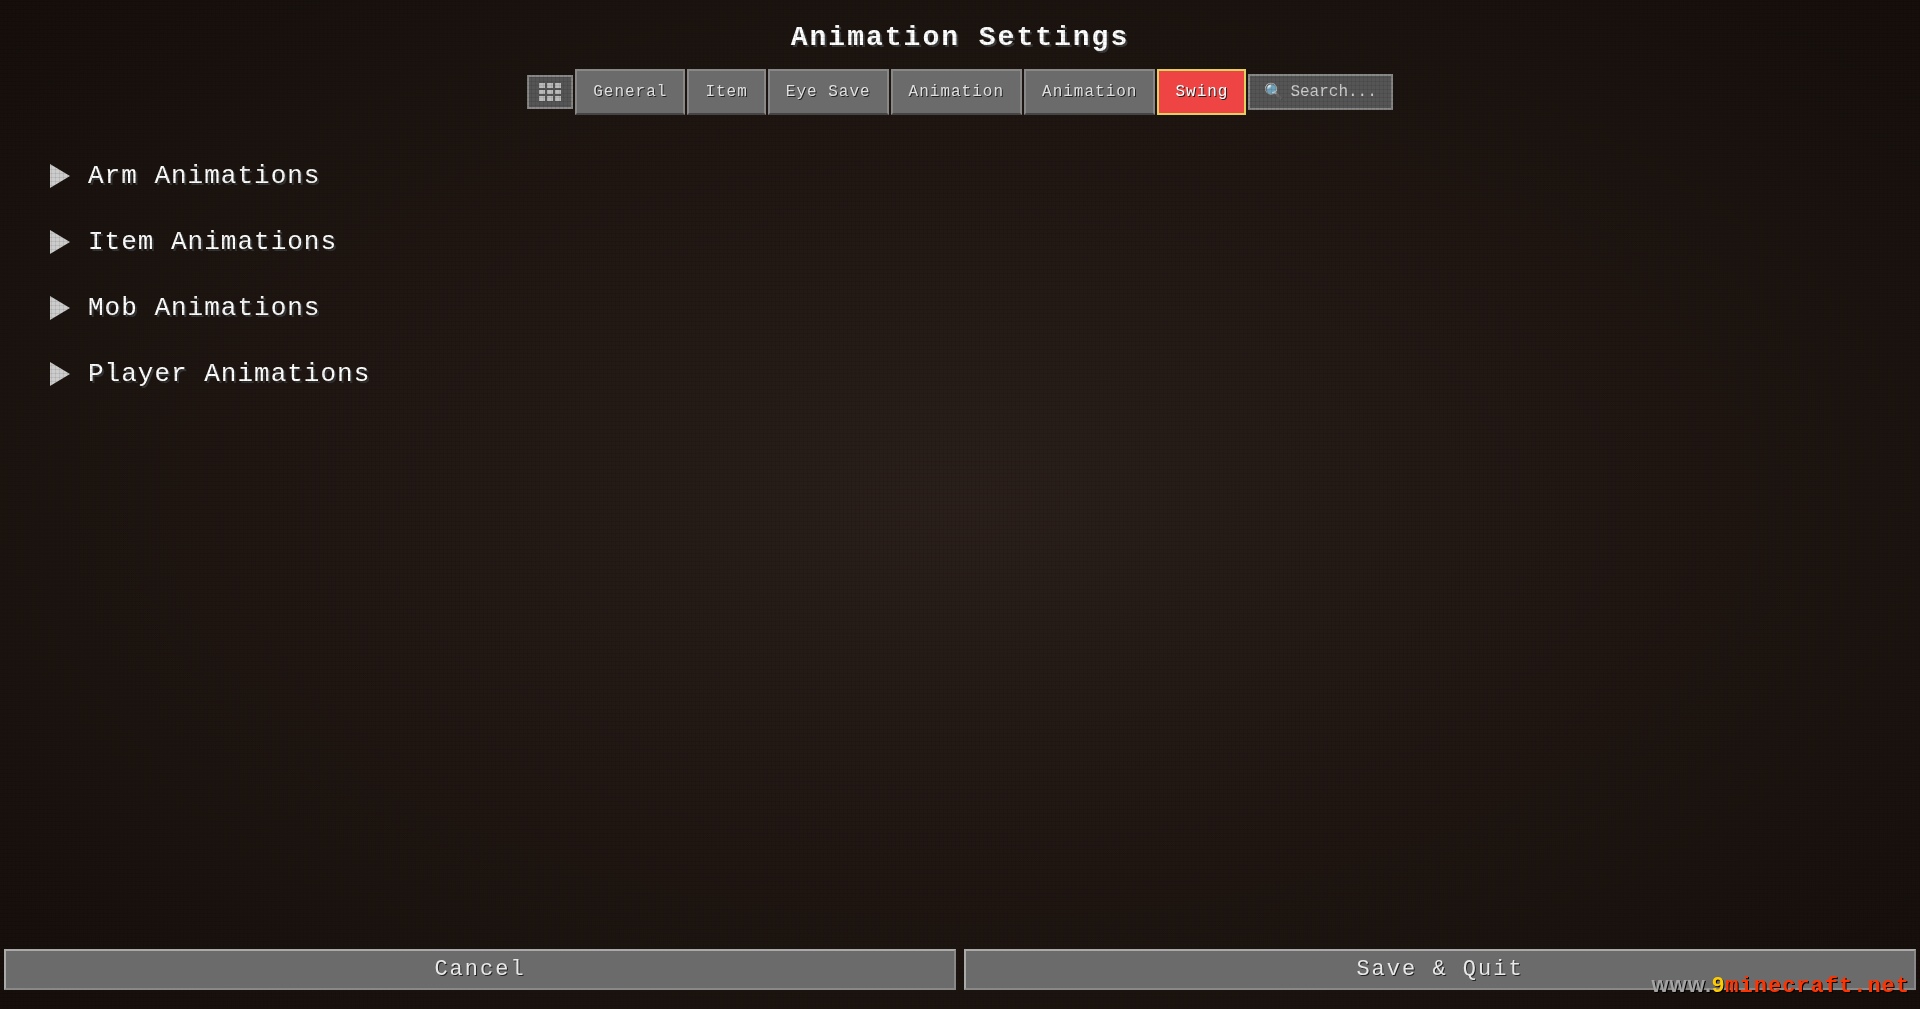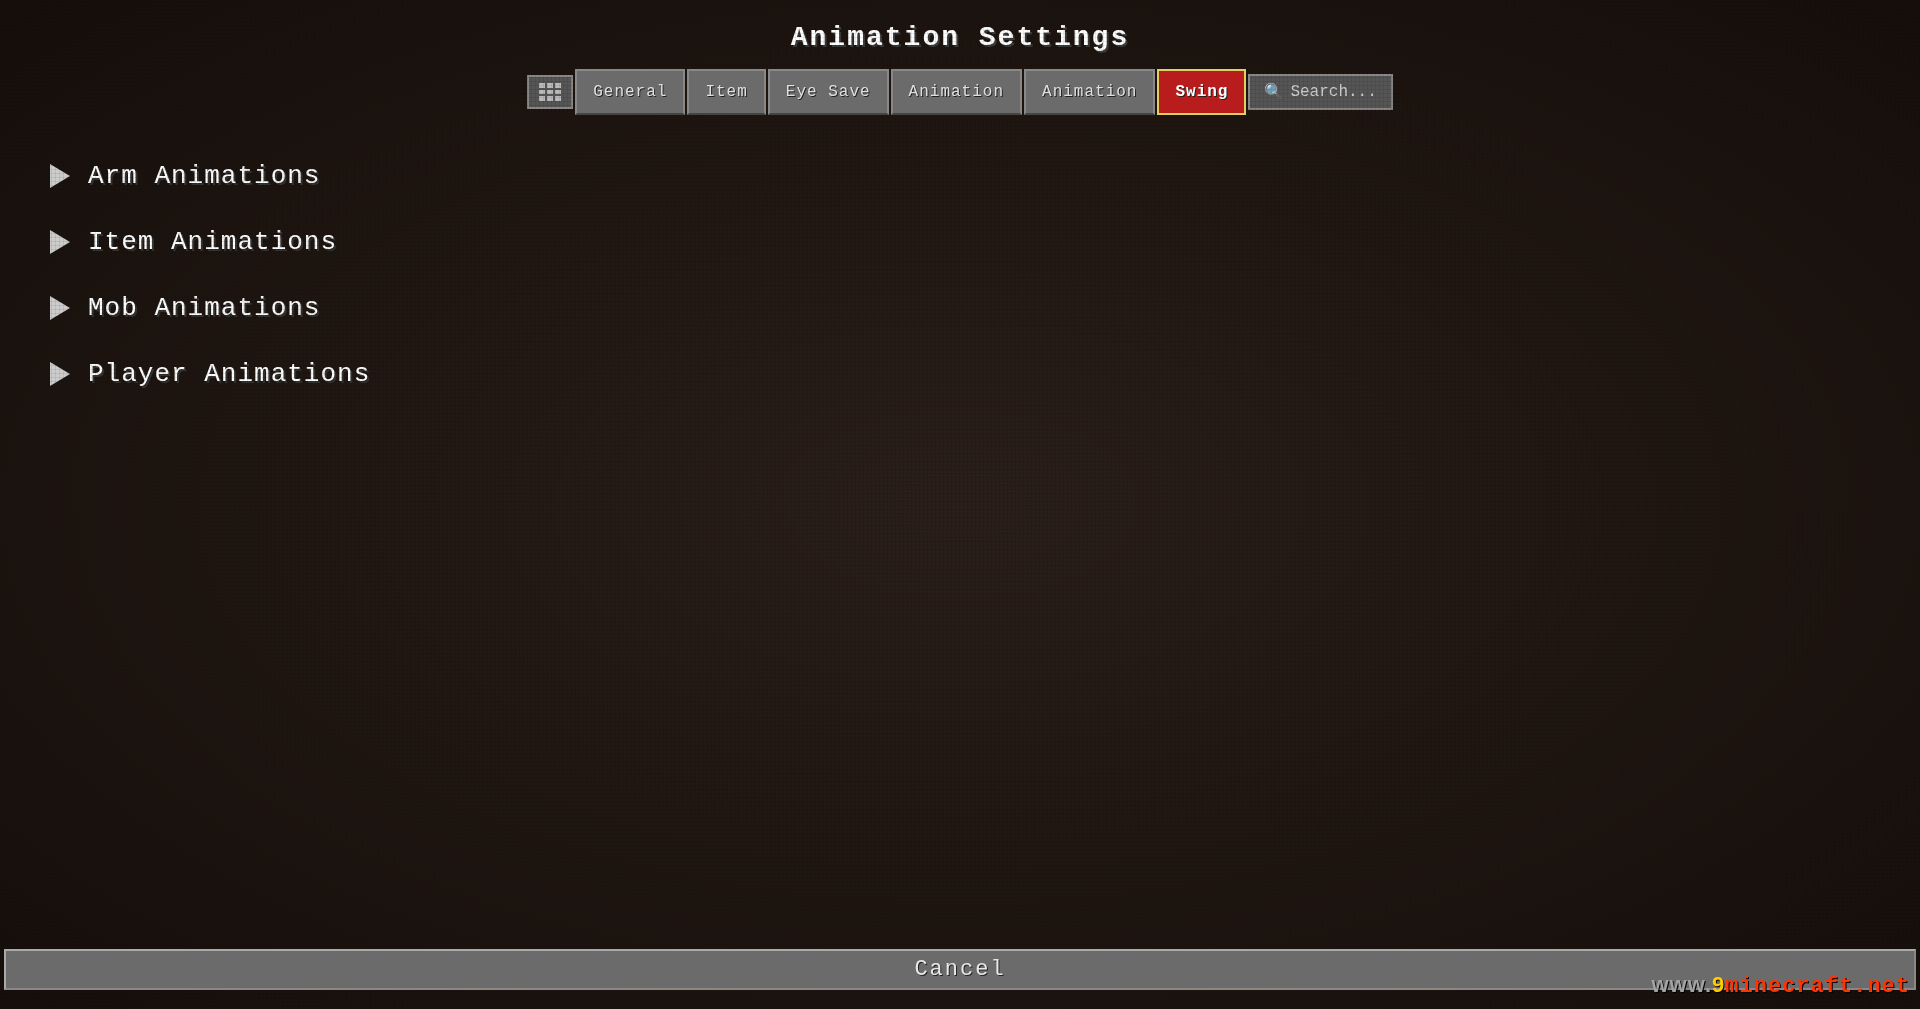--- a/index.html
+++ b/index.html
@@ -66,24 +66,24 @@
       font-family: 'Courier New', monospace;
       font-size: 16px;
       padding: 12px 16px;
       cursor: pointer;
       letter-spacing: 1px;
       text-shadow: 1px 1px 0 #222;
       position: relative;
     }
 
     .tab-btn.active {
-      background: #b91c1c;
+      background: #ef4444;
       border-color: #e0d060;
       color: #fff;
-      font-weight: bold;
+      font-weight: normal;
     }
 
     .tab-btn-list {
       background: #555;
       border: 2px solid #888;
       padding: 6px 10px;
       cursor: pointer;
       display: flex;
       align-items: center;
       justify-content: center;
@@ -266,17 +266,18 @@
     <div class="arrow-icon">
       <div class="arrow-triangle"></div>
     </div>
     <span class="section-label">Player Animations</span>
   </div>
 
 </div>
 
 <div class="bottom-bar">
   <button class="bottom-btn">Cancel</button>
+  <button class="bottom-btn">Save &amp; Quit</button>
 </div>
 
 <div class="watermark">
   <span class="www">www.</span><span class="nine">9</span><span class="mine">minecraft.net</span>
 </div>
 
 </body></html>

